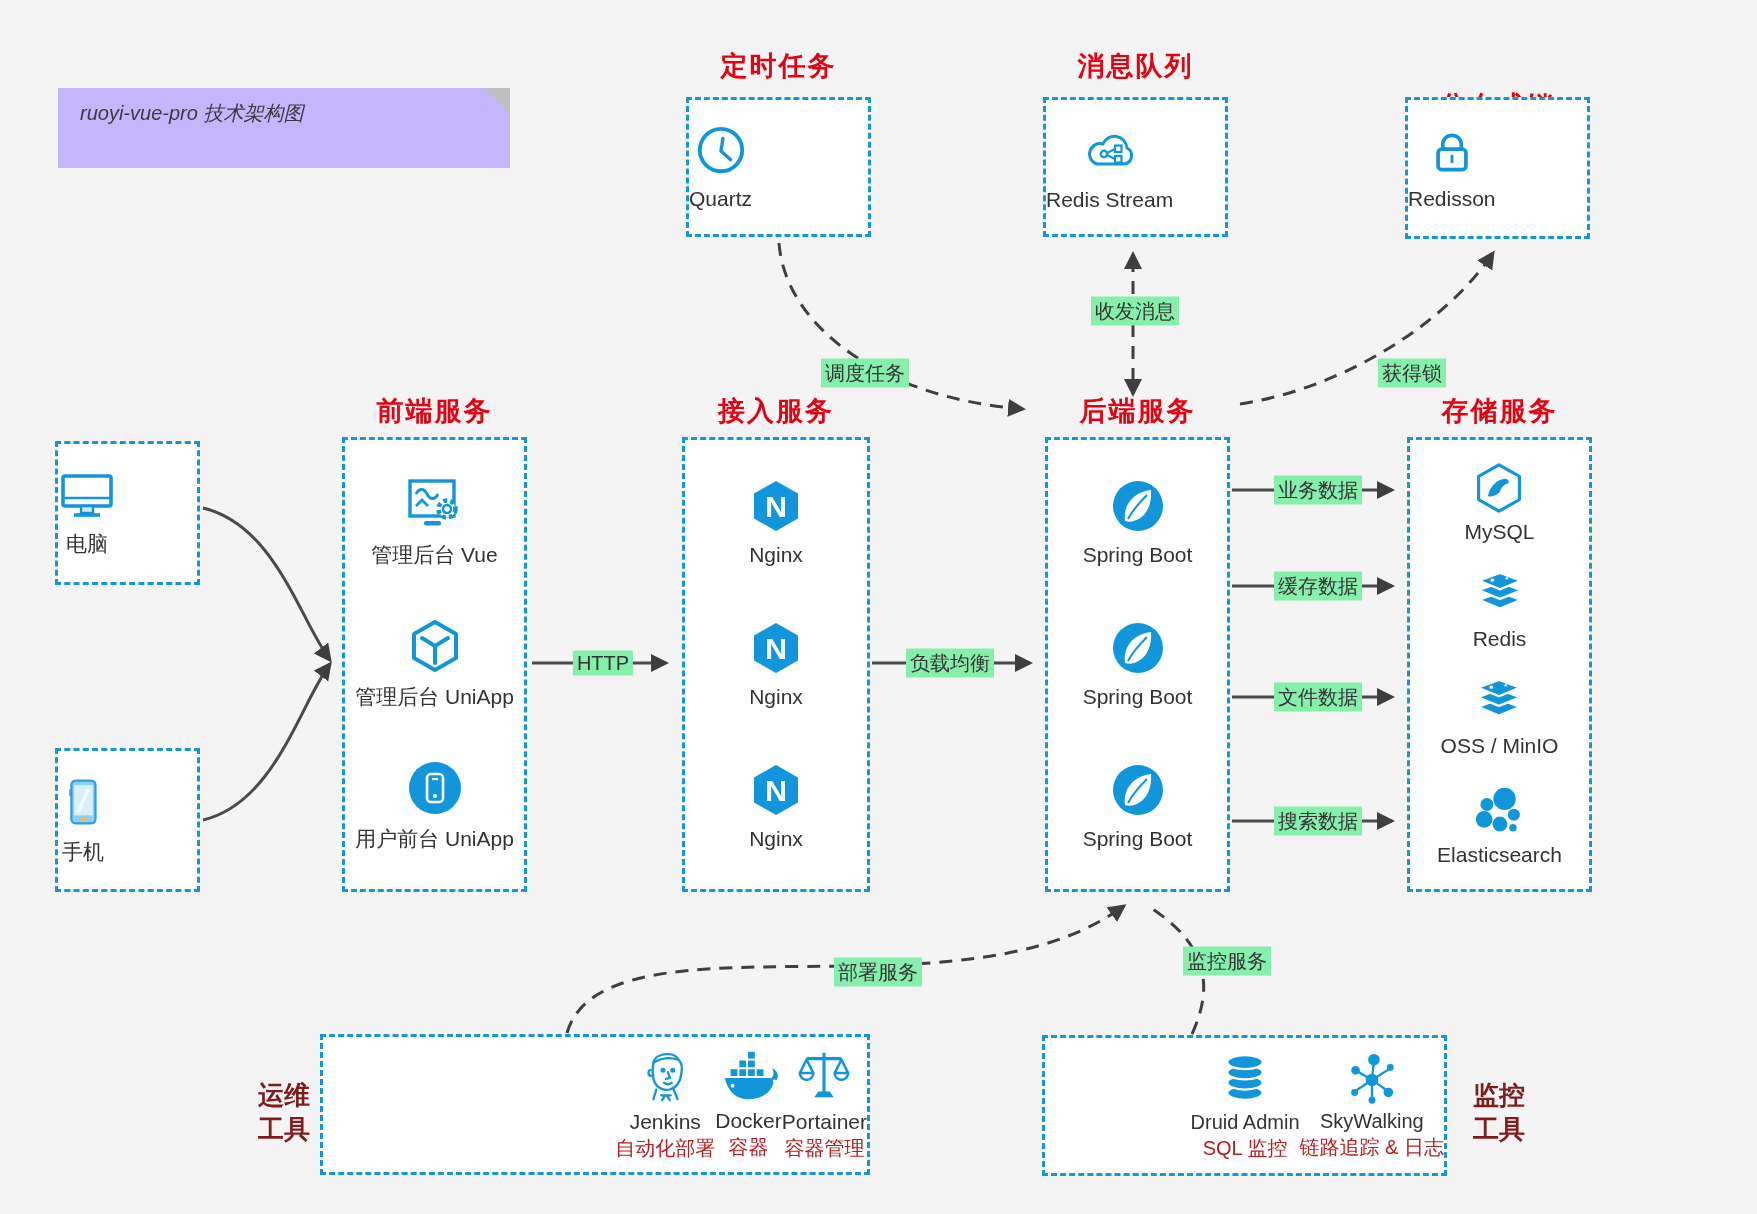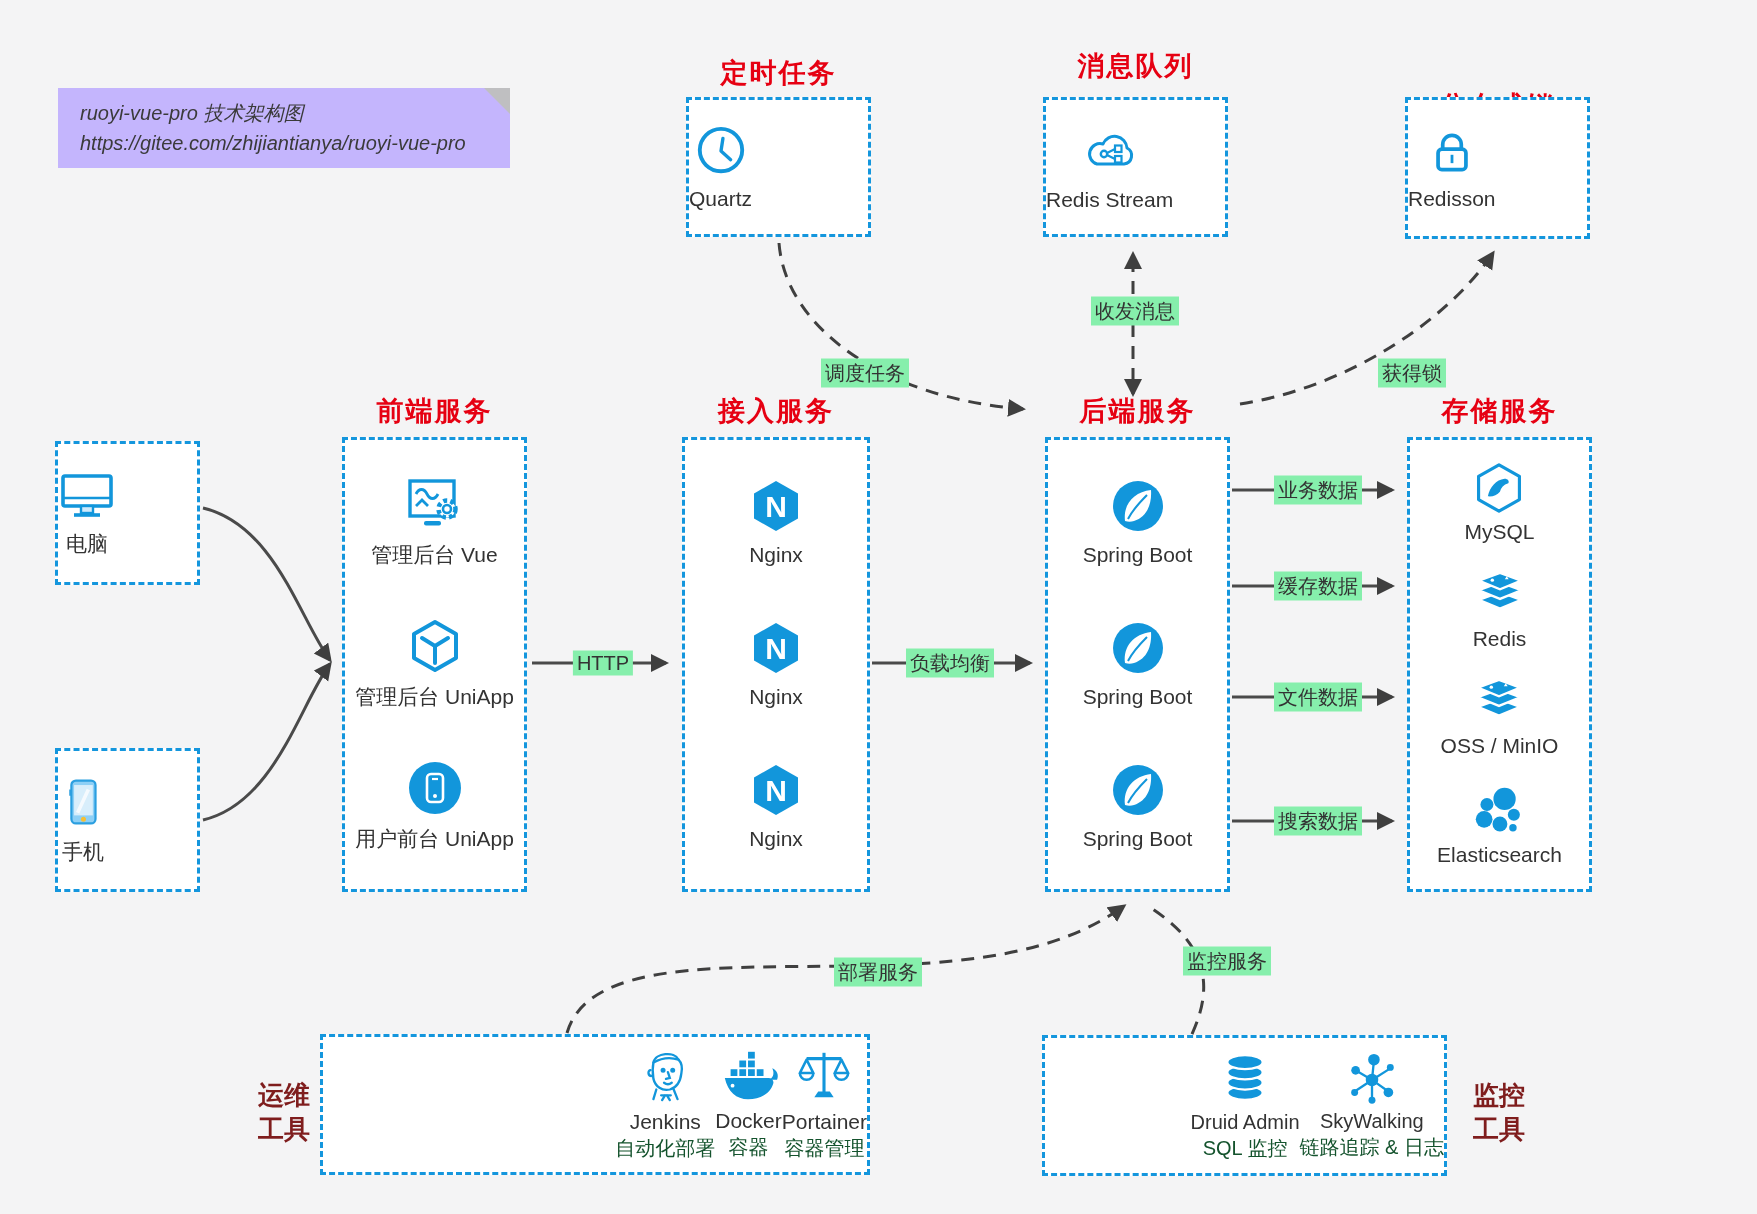--- a/index.html
+++ b/index.html
@@ -19,21 +19,21 @@
   .side-title{position:absolute;color:#7f1d1d;font-weight:bold;font-size:26px;line-height:34px;
         text-align:right;white-space:nowrap;}
 
   .flexcol{display:flex;flex-direction:column;justify-content:space-around;align-items:center;padding:12px 0;}
   .flexrow{display:flex;justify-content:flex-end;align-items:center;}
   .center{display:flex;align-items:center;}
 
   .node{display:flex;flex-direction:column;align-items:center;gap:9px;}
   .node .icon{display:block;line-height:0;}
   .node-label{font-size:21px;color:#333;white-space:nowrap;text-align:center;}
-  .node-desc{font-size:20px;color:#14532d;white-space:nowrap;text-align:center;margin-top:-4px;}
+  .node-desc{font-size:20px;color:#b91c1c;white-space:nowrap;text-align:center;margin-top:-4px;}
 
   
   .edge-label{position:absolute;transform:translate(-50%,-50%);background:#86efac;padding:1px 4px;
         font-size:20px;color:#333;white-space:nowrap;z-index:5;}
 
   .overlay{position:absolute;left:0;top:0;z-index:2;pointer-events:none;}
   .boxes{z-index:3;}
 </style>
 </head>
 <body>
@@ -62,24 +62,23 @@
       <path d="M1133,324 L1133,394" marker-end="url(#ah)"></path>
       <path d="M1240,404 C1345,388 1447,322 1493,253" marker-end="url(#ah)"></path>
       <path d="M567,1033 C588,960 720,968 856,966 C995,964 1068,946 1124,906" marker-end="url(#ah)"></path>
       <path d="M1192,1034 C1214,986 1208,944 1148,906"></path>
     </g>
   </svg>
 
   <div class="note">
     <div class="fold"></div>
     <div class="ln">ruoyi-vue-pro 技术架构图</div>
-    <div class="ln">https://gitee.com/zhijiantianya/ruoyi-vue-pro</div>
-  </div>
-
-  <div class="gtitle" style="left:686px;top:55px;width:185px;">定时任务</div>
+  </div>
+
+  <div class="gtitle" style="left:686px;top:48px;width:185px;">定时任务</div>
   <div class="gbox boxes center" style="left:686px;top:97px;width:185px;height:140px;">
     <div class="node">
       <span class="icon">
         <svg width="54" height="54" viewBox="0 0 56 56">
             <circle cx="28" cy="27" r="22" fill="none" stroke="#1296db" stroke-width="4"></circle>
             <path d="M30,15 L28,28 L38,37" fill="none" stroke="#1296db" stroke-width="3.5" stroke-linecap="round" stroke-linejoin="round"></path>
           </svg>
       </span>
       <span class="node-label">Quartz</span>
     </div>

